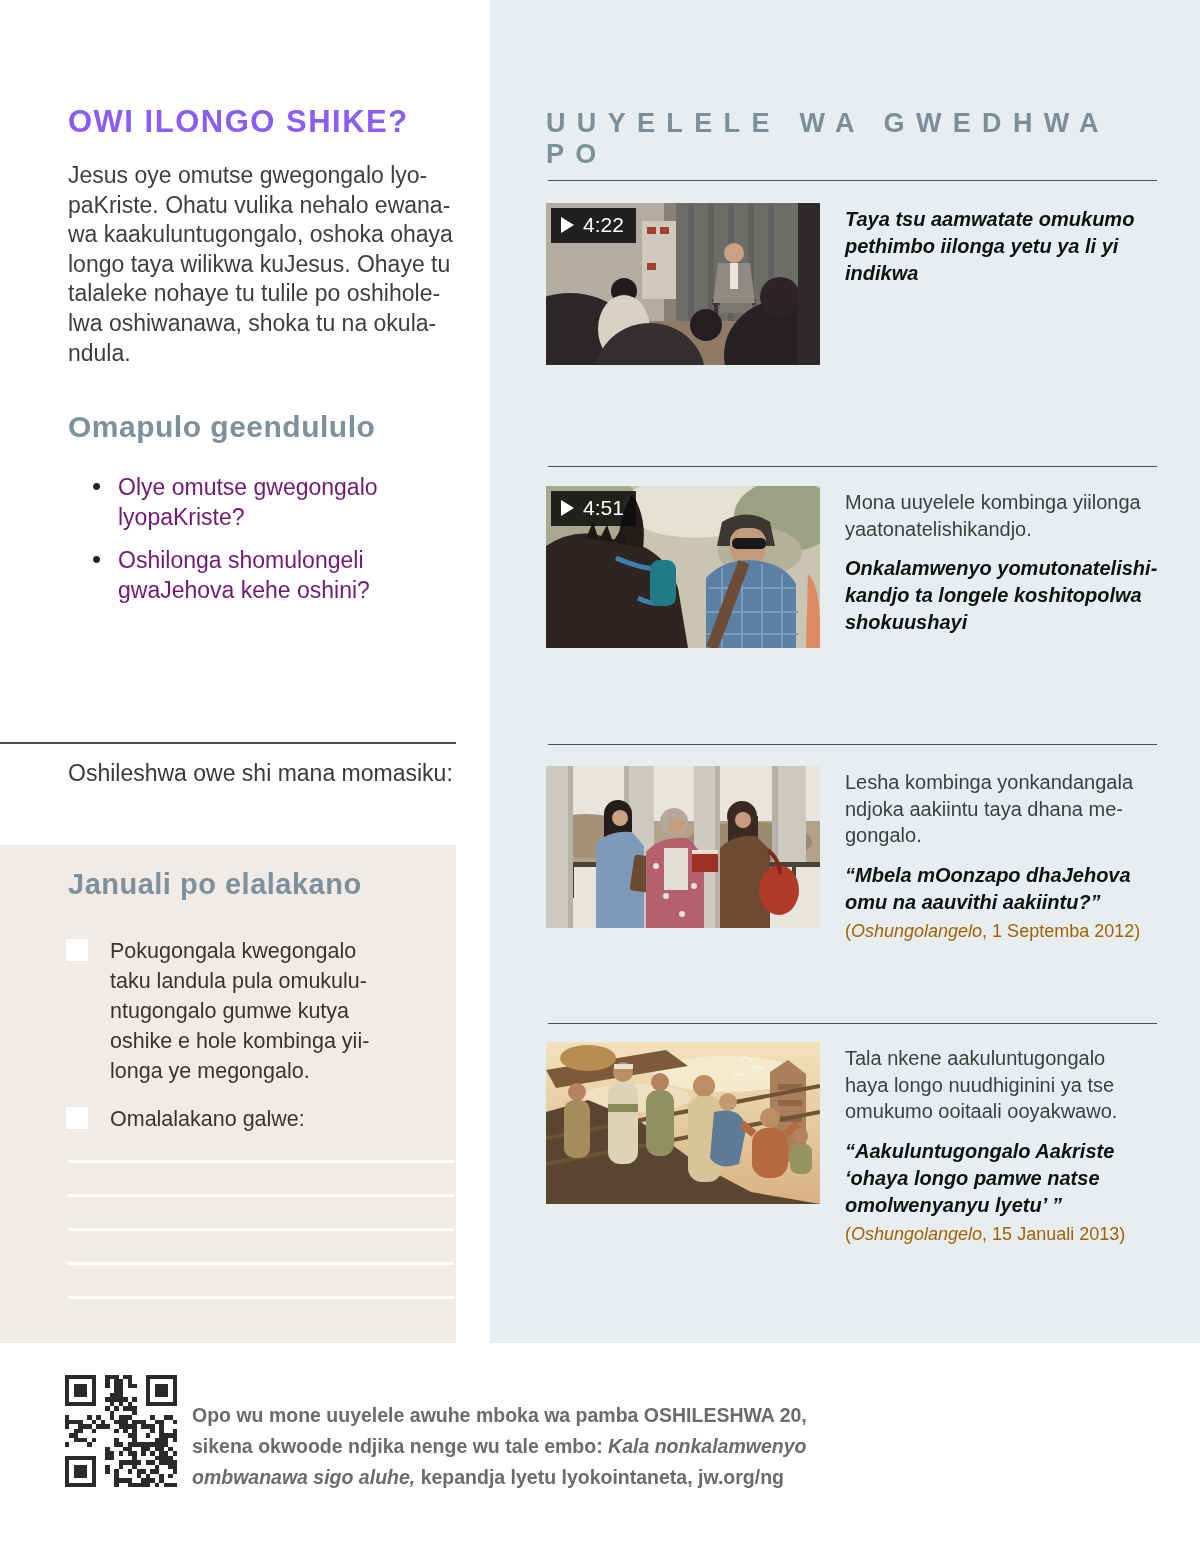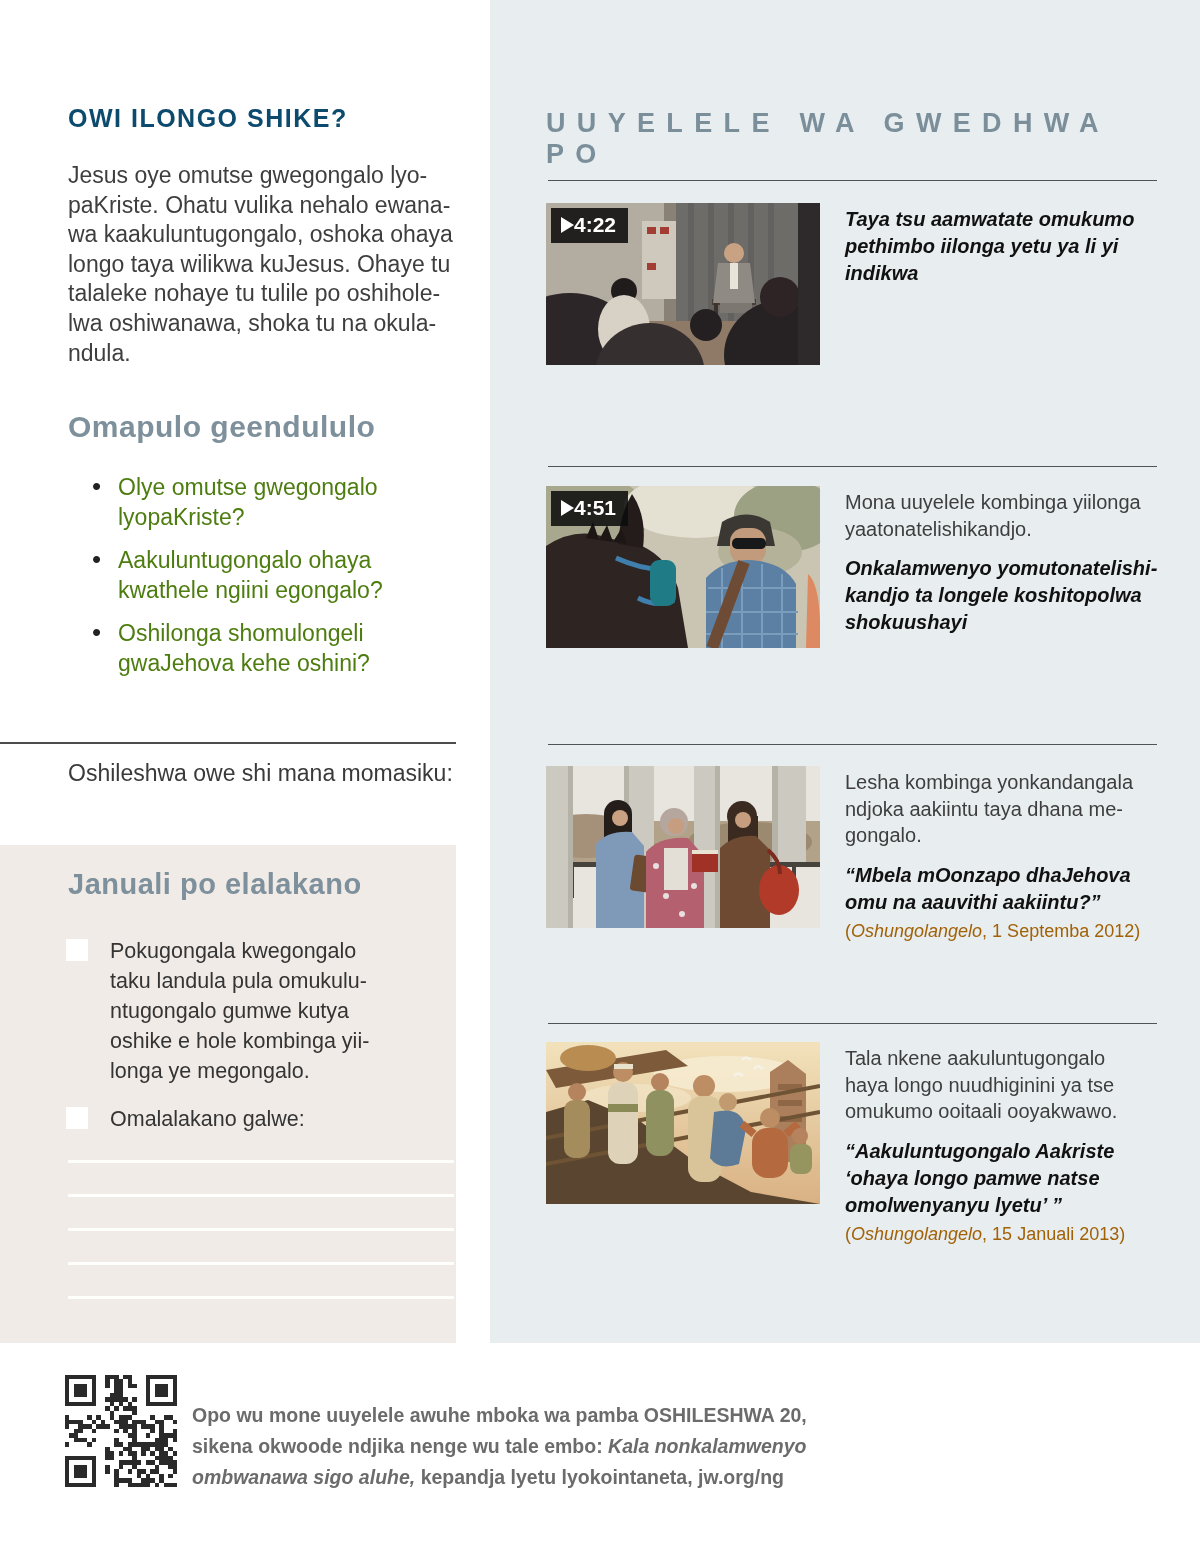--- a/index.html
+++ b/index.html
@@ -11,39 +11,39 @@
   
   .right-panel{left:490px;top:0;width:710px;height:1343px;background:#e8edf0;}
   .right-heading{left:546px;top:108px;width:620px;font-size:27px;font-weight:bold;
                  letter-spacing:0.42em;color:#7b8f9b;}
   .rule{height:0;border-top:1.5px solid #4d5357;left:548px;width:609px;}
   .rule-left{left:0;width:456px;border-top:2px solid #4c4c4c;height:0;}
 
   .thumb{left:546px;width:274px;height:162px;overflow:hidden;background:#888;}
   .thumb svg{display:block;width:274px;height:162px;}
   .badge{position:absolute;top:5px;left:5px;background:rgba(12,12,12,0.88);color:#fff;
-         display:flex;align-items:center;padding:5px 12px 6px 10px;
-         font-size:21px;font-weight:bold;}
+         display:flex;align-items:center;gap:9px;padding:5px 12px 6px 10px;
+         font-size:21px;font-weight:normal;}
   .play-tri{width:0;height:0;border-left:13px solid #ffffff;border-top:8px solid transparent;
             border-bottom:8px solid transparent;display:inline-block;}
   .r-text{left:845px;width:340px;font-size:20px;line-height:26.5px;color:#3e3e3e;}
   .r-text .body{margin:0 0 13px 0;}
   .r-text .emph{margin:0;font-weight:bold;font-style:italic;color:#111111;font-size:20px;line-height:27px;}
   .r-text .ref{margin:2px 0 0 0;font-size:18px;line-height:26px;color:#a16207;}
   .r-text .ref .it{font-style:italic;}
 
   
-  .h1-orange{left:68px;top:104px;width:420px;font-size:25px;font-weight:bold;
-             letter-spacing:1.5px;color:#0c4a6e;}
+  .h1-orange{left:68px;top:104px;width:420px;font-size:31px;font-weight:bold;
+             letter-spacing:1.5px;color:#8b5cf6;}
   .intro{left:68px;top:161px;width:420px;font-size:23px;line-height:29.6px;}
   .h2-blue{font-size:30px;font-weight:bold;color:#7d909b;letter-spacing:0.5px;}
   .questions-heading{left:68px;top:410px;width:400px;}
   .q-list{left:92px;top:472px;width:360px;list-style:none;margin:0;padding:0;}
   .q-list li{position:relative;padding-left:26px;margin-bottom:13px;
-             font-size:23px;line-height:30px;color:#4d7c0f;}
+             font-size:23px;line-height:30px;color:#701a75;}
   .q-list li::before{content:"\2022";position:absolute;left:0;top:-1px;font-size:26px;color:#222;}
   .reading-label{left:68px;top:760px;width:400px;font-size:23px;color:#3a3a3a;}
 
   
   .goals-box{left:0;top:845px;width:456px;height:498px;background:#f0ebe7;}
   .goals-heading{left:68px;top:868px;width:380px;font-size:29px;}
   .cb-row{left:66px;width:372px;display:flex;gap:22px;}
   .cb{width:22px;height:22px;background:#ffffff;flex:0 0 22px;margin-top:3px;}
   .cb-text{font-size:21.5px;line-height:30px;color:#343434;width:330px;}
   .write-line{left:68px;width:386px;height:3px;background:rgba(255,255,255,0.92);}
@@ -255,22 +255,20 @@
 wa kaakuluntugongalo, oshoka ohaya
 longo taya wilikwa kuJesus. Ohaye tu
 talaleke nohaye tu tulile po oshihole-
 lwa oshiwanawa, shoka tu na okula-
 ndula.</div>
 
   <div class="abs h2-blue questions-heading">Omapulo geendululo</div>
   <ul class="abs q-list">
     <li class="preline">Olye omutse gwegongalo
 lyopaKriste?</li>
-    <li class="preline">Aakuluntugongalo ohaya
-kwathele ngiini egongalo?</li>
     <li class="preline">Oshilonga shomulongeli
 gwaJehova kehe oshini?</li>
   </ul>
 
   <div class="abs rule-left" style="top:742px"></div>
   <div class="abs reading-label">Oshileshwa owe shi mana momasiku:</div>
 
   <div class="abs goals-box"></div>
   <div class="abs h2-blue goals-heading">Januali po elalakano</div>
 

